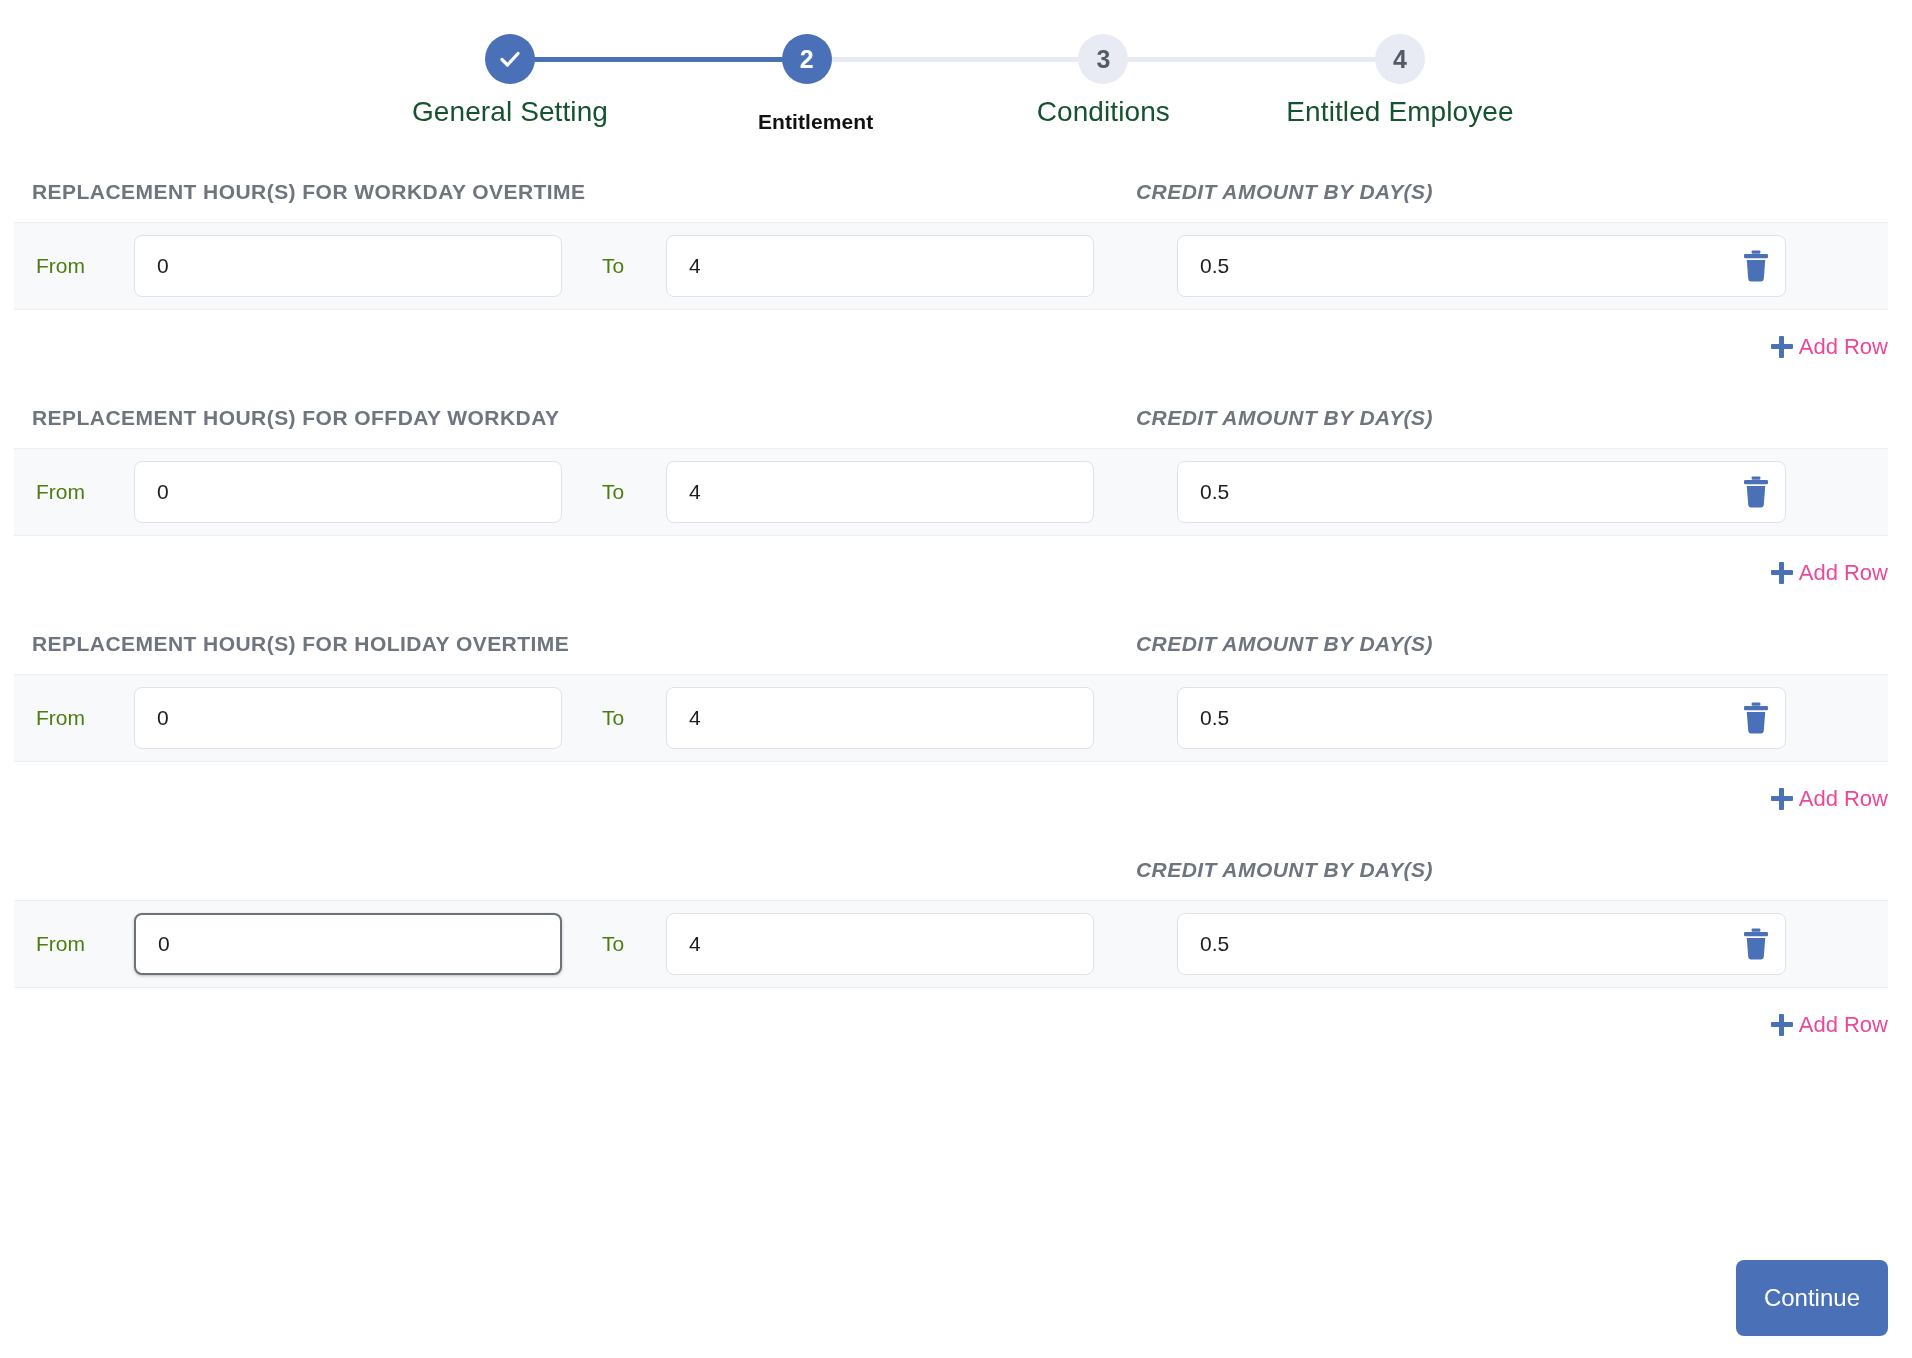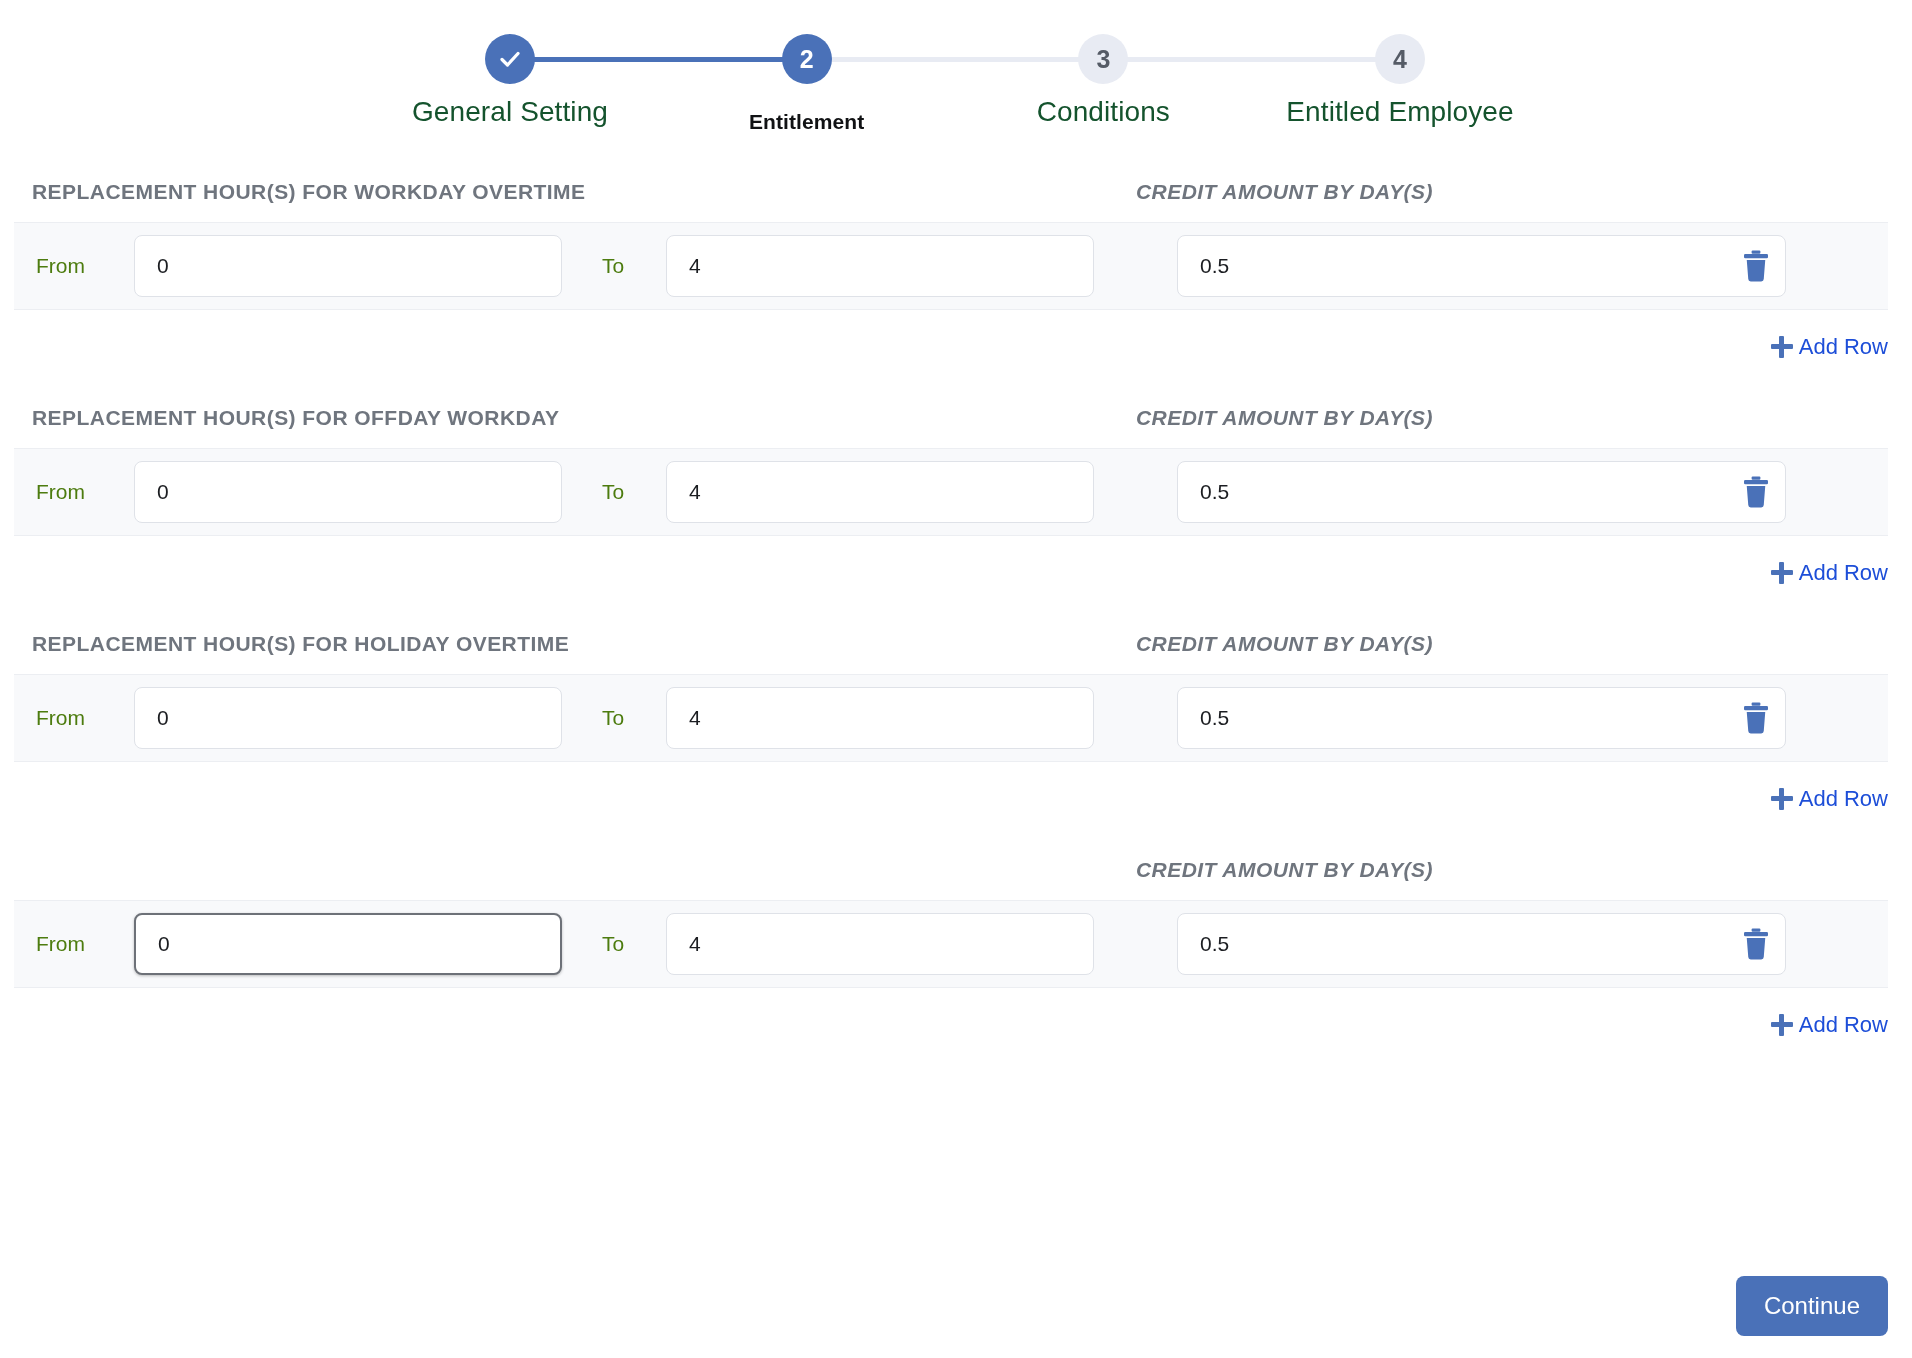--- a/index.html
+++ b/index.html
@@ -75,20 +75,21 @@
     white-space: nowrap;
     font-size: 28px;
     color: #14532d;
     letter-spacing: 0.1px;
   }
   .step.active .step-label {
     color: #111214;
     font-weight: bold;
     top: 76px;
     font-size: 21px;
+    margin-left: 9px;
   }
   .connector {
     position: absolute;
     top: 23px;
     height: 5px;
     background: #e8ebf3;
     z-index: 1;
   }
   .connector.filled { background: #4a71b8; }
 
@@ -182,21 +183,21 @@
     position: relative;
     height: 76px;
   }
   .add-row {
     position: absolute;
     right: 24px;
     top: 24px;
     display: flex;
     align-items: center;
     gap: 6px;
-    color: #1d4ed8;
+    color: #ec4899;
     font-size: 22px;
     cursor: pointer;
     white-space: nowrap;
   }
   .plus-icon {
     display: inline-block;
     width: 22px; height: 22px;
     position: relative;
   }
   .plus-icon::before, .plus-icon::after {
@@ -214,21 +215,21 @@
     right: 24px;
     bottom: 22px;
   }
   .continue-btn {
     background: #4a71b8;
     color: #ffffff;
     border: none;
     border-radius: 8px;
     font-size: 24px;
     font-family: "Liberation Sans", sans-serif;
-    padding: 16px 28px;
+    padding: 24px 28px;
     cursor: pointer;
     min-width: 152px;
   }
 </style>
 </head>
 <body>
 
 <div class="page">
 
   <div class="stepper">

